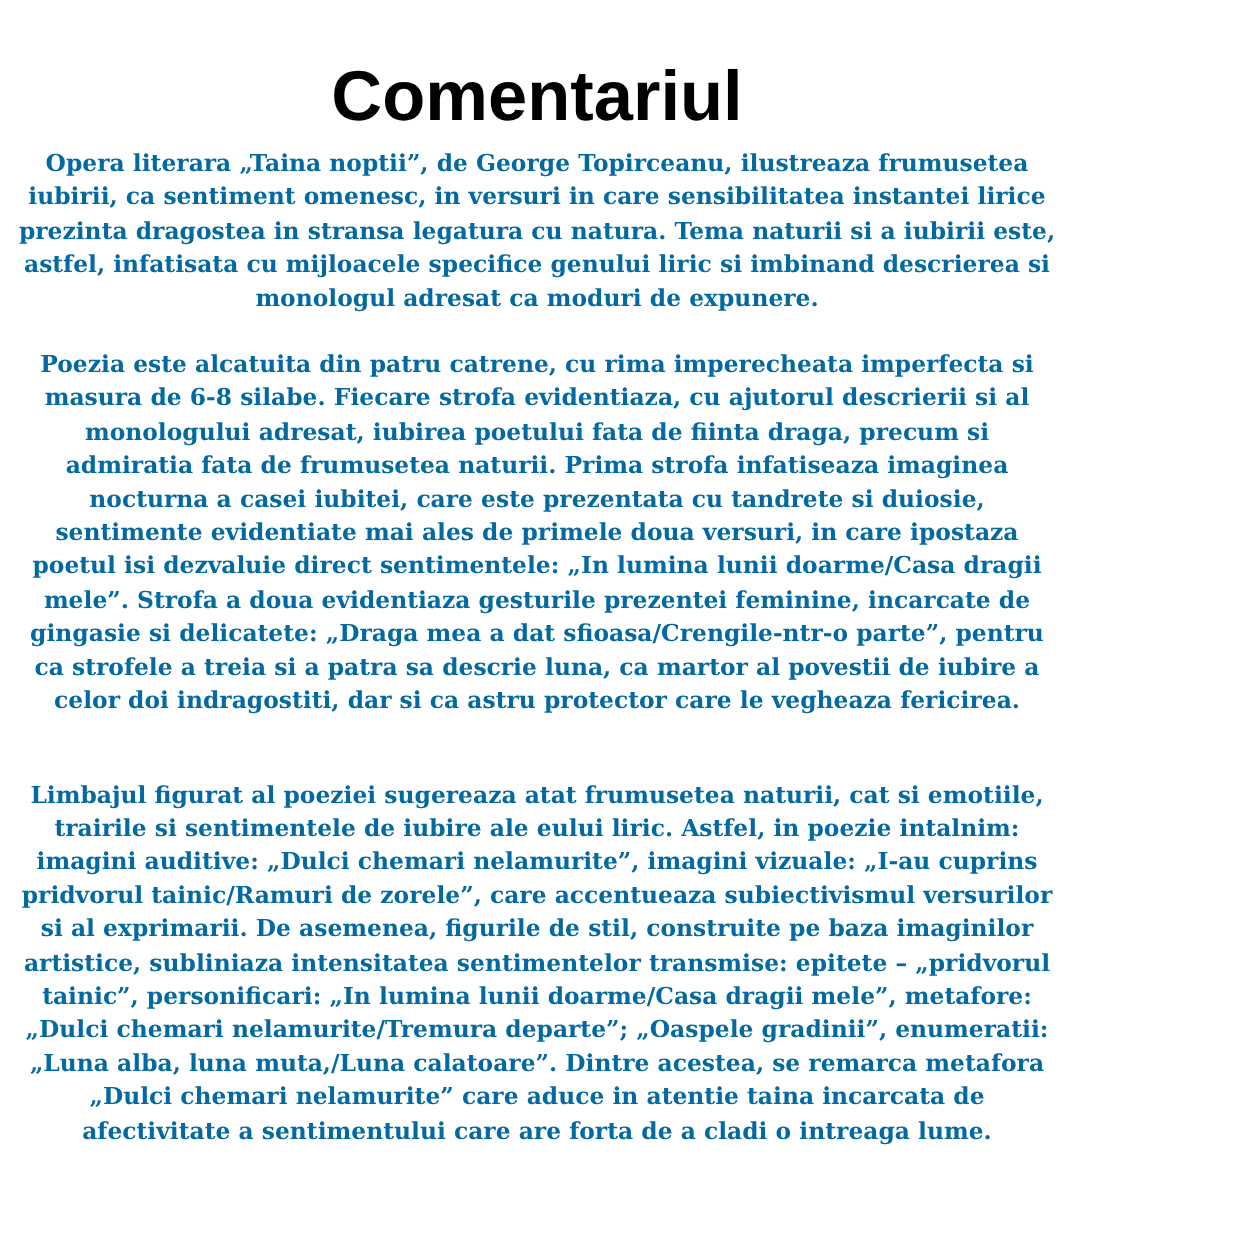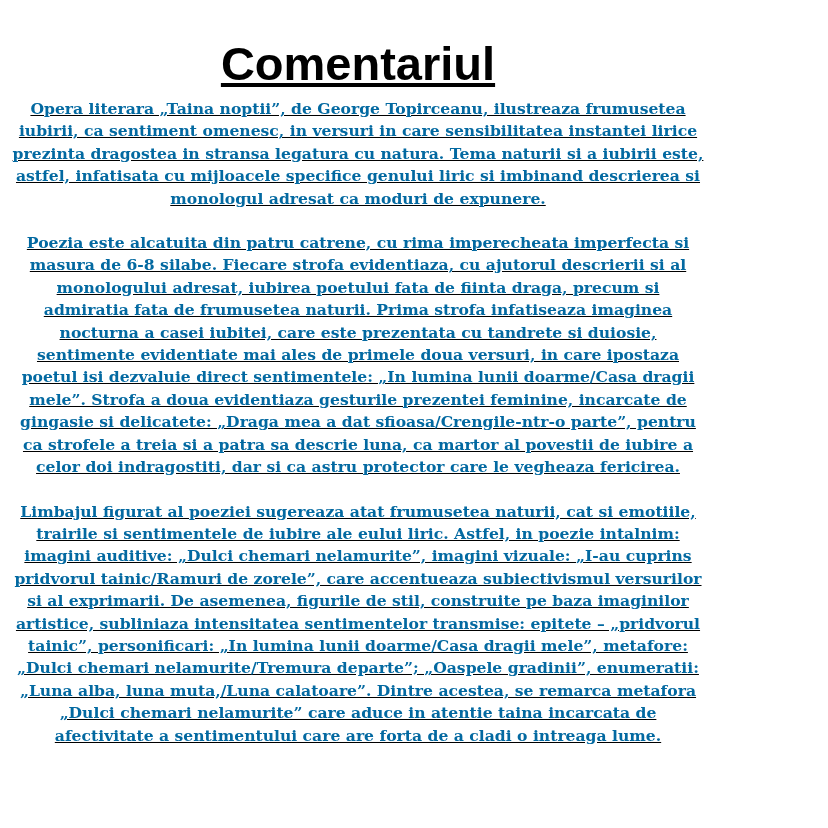--- a/index.html
+++ b/index.html
@@ -14,21 +14,20 @@
       position: relative;
     }
     .page {
       position: absolute;
       left: 0;
       top: 0;
       width: 716px;
       height: 828px;
       box-sizing: border-box;
       padding: 0 12px;
-      text-decoration: underline;
     }
     .title {
       margin: 36px 0 0 0;
       text-align: center;
       font-family: "Liberation Sans", sans-serif;
       font-weight: bold;
       font-size: 47px;
       line-height: 56px;
       color: #000000;
       letter-spacing: 0px;
@@ -37,21 +36,21 @@
       margin: 0;
       text-align: center;
       font-family: "DejaVu Serif", serif;
       font-weight: bold;
       font-size: 15.6px;
       line-height: 22.4px;
       color: #0369a1;
     }
     .para.p1 { margin-top: 6px; }
     .para.p2 { margin-top: 22px; }
-    .para.p3 { margin-top: 22px; }
+    .para.p3 { margin-top: 40px; }
     .para.p4 { margin-top: 22px; }
   </style>
 </head>
 <body>
 
 <div class="page">
   <h1 class="title">Comentariul</h1>
   <p class="para p1">Opera literara „Taina noptii”, de George Topirceanu, ilustreaza frumusetea iubirii, ca sentiment omenesc, in versuri in care sensibilitatea instantei lirice prezinta dragostea in stransa legatura cu natura. Tema naturii si a iubirii este, astfel, infatisata cu mijloacele specifice genului liric si imbinand descrierea si monologul adresat ca moduri de expunere.</p>
   <p class="para p2">Poezia este alcatuita din patru catrene, cu rima imperecheata imperfecta si masura de 6-8 silabe. Fiecare strofa evidentiaza, cu ajutorul descrierii si al monologului adresat, iubirea poetului fata de fiinta draga, precum si admiratia fata de frumusetea naturii. Prima strofa infatiseaza imaginea nocturna a casei iubitei, care este prezentata cu tandrete si duiosie, sentimente evidentiate mai ales de primele doua versuri, in care ipostaza poetul isi dezvaluie direct sentimentele: „In lumina lunii doarme/Casa dragii mele”. Strofa a doua evidentiaza gesturile prezentei feminine, incarcate de gingasie si delicatete: „Draga mea a dat sfioasa/Crengile-ntr-o parte”, pentru ca strofele a treia si a patra sa descrie luna, ca martor al povestii de iubire a celor doi indragostiti, dar si ca astru protector care le vegheaza fericirea.</p>
   <p class="para p3">Limbajul figurat al poeziei sugereaza atat frumusetea naturii, cat si emotiile, trairile si sentimentele de iubire ale eului liric. Astfel, in poezie intalnim: imagini auditive: „Dulci chemari nelamurite”, imagini vizuale: „I-au cuprins pridvorul tainic/Ramuri de zorele”, care accentueaza subiectivismul versurilor si al exprimarii. De asemenea, figurile de stil, construite pe baza imaginilor artistice, subliniaza intensitatea sentimentelor transmise: epitete – „pridvorul tainic”, personificari: „In lumina lunii doarme/Casa dragii mele”, metafore: „Dulci chemari nelamurite/Tremura departe”; „Oaspele gradinii”, enumeratii: „Luna alba, luna muta,/Luna calatoare”. Dintre acestea, se remarca metafora „Dulci chemari nelamurite” care aduce in atentie taina incarcata de afectivitate a sentimentului care are forta de a cladi o intreaga lume.</p>

